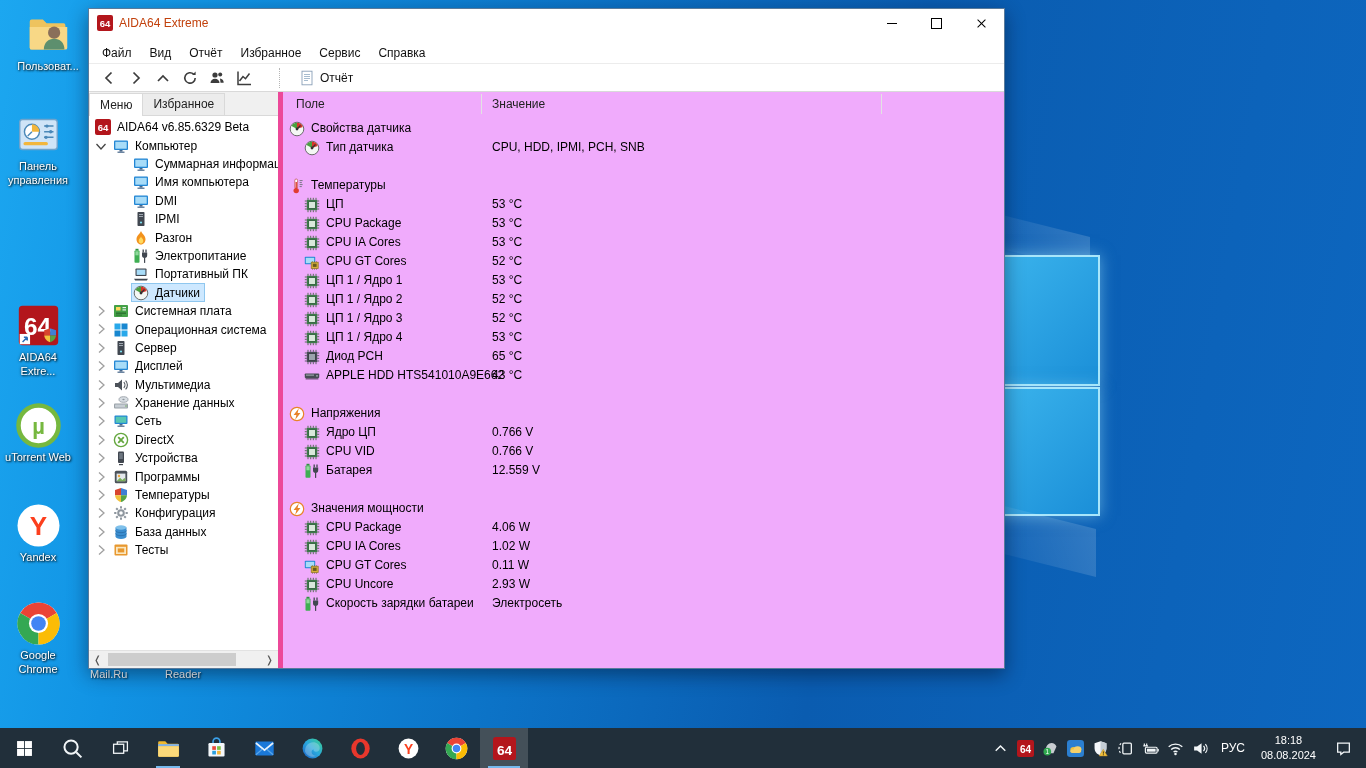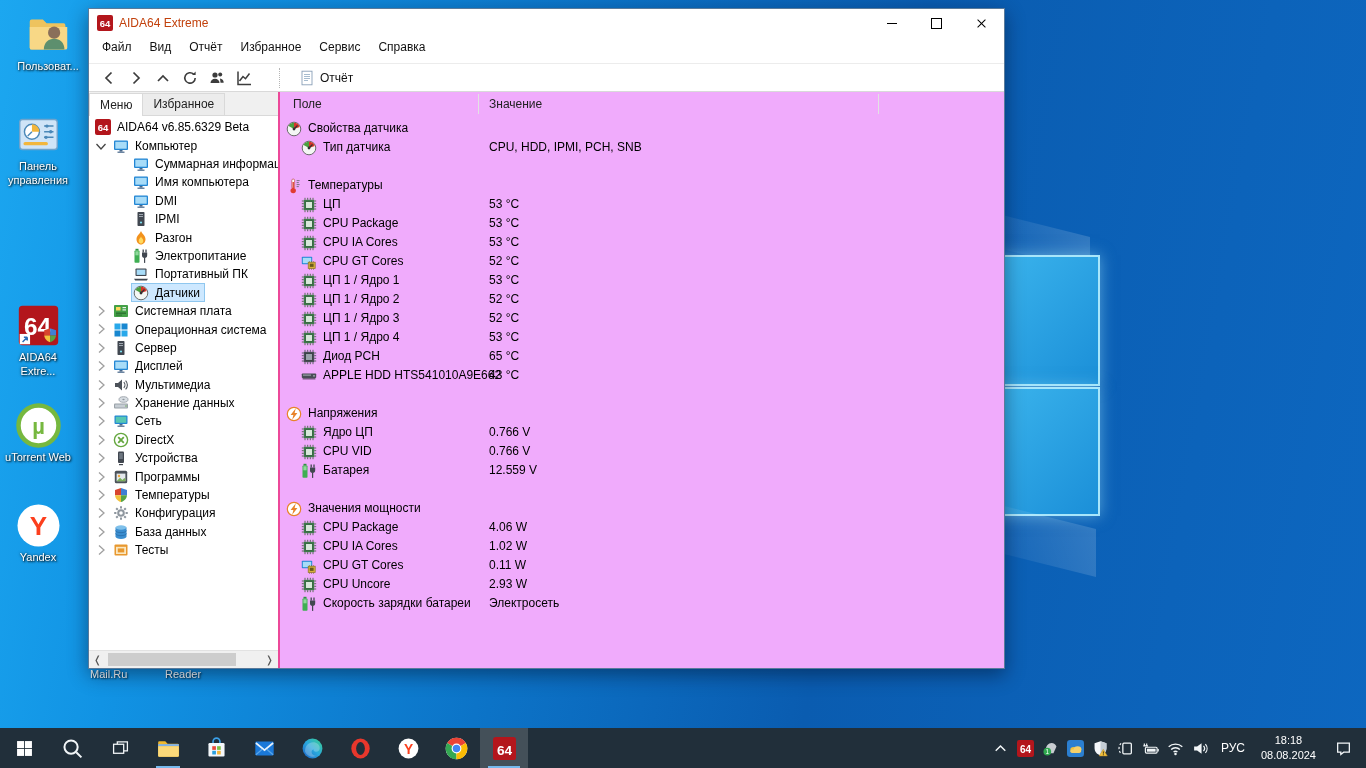--- a/index.html
+++ b/index.html
@@ -22,29 +22,29 @@
     border:1px solid #5a7a9a;box-shadow:0 6px 18px rgba(0,10,30,.45);display:flex;flex-direction:column}
   .titlebar{height:28px;display:flex;align-items:center;flex:0 0 28px}
   .titlebar .appico{width:16px;height:16px;margin:0 6px 0 8px}
   .titlebar .ttl{font-size:12px;color:#c2410c;flex:1}
   .wbtn{width:45px;height:28px;display:flex;align-items:center;justify-content:center;position:relative}
   .glyph-min{width:10px;height:1px;background:#000}
   .glyph-max{width:9px;height:9px;border:1px solid #000}
   .glyph-close{width:11px;height:11px;position:relative}
   .glyph-close::before,.glyph-close::after{content:"";position:absolute;left:5px;top:0;width:1px;height:11px;background:#000}
   .glyph-close::before{transform:rotate(45deg)}.glyph-close::after{transform:rotate(-45deg)}
-  .menubar{height:26px;flex:0 0 26px;display:flex;align-items:flex-start;padding-left:4px}
+  .menubar{height:26px;flex:0 0 26px;display:flex;align-items:flex-end;padding-left:4px}
   .menu-item{font-size:12px;padding:3px 9px;color:#111}
   .toolbar{height:27px;flex:0 0 27px;display:flex;align-items:center;border-top:1px solid #ececec;border-bottom:1px solid #d9d9d9;padding-left:6px}
   .tbtn{width:27px;height:24px;display:flex;align-items:center;justify-content:center}
   .tsep{width:1px;height:20px;margin:0 10px 0 22px;border-left:1px dotted #b5b5b5}
   .tbtn-report{display:flex;align-items:center;gap:5px;padding:0 8px;height:24px;font-size:12px;color:#111}
   .wbody{flex:1;display:flex;min-height:0}
   
-  .sidebar{width:189px;flex:0 0 189px;border-right:2px solid #ec4899;display:flex;flex-direction:column;min-height:0}
+  .sidebar{width:189px;flex:0 0 189px;border-right:5px solid #ec4899;display:flex;flex-direction:column;min-height:0}
   .tabs{height:23px;flex:0 0 23px;background:#f0f0f0;display:flex;align-items:flex-end;border-bottom:1px solid #d9d9d9}
   .tab{font-size:12px;padding:3px 10px 4px;border:1px solid #d9d9d9;border-bottom:none;margin-left:-1px;background:#ececec;color:#222}
   .tab.active{background:#fff;margin-left:0;position:relative;top:1px;padding-top:4px}
   .tree{flex:1;overflow:hidden;padding-top:2px;background:#fff}
   .trow{display:flex;align-items:center;height:18.4px;padding-left:4px;white-space:nowrap;font-size:12px;color:#000}
   .trow .chev{width:16px;height:16px;flex:0 0 16px;margin-right:2px}
   .trow.l1{padding-left:42px}
   .ic{width:16px;height:16px;display:inline-block;flex:0 0 16px}
   .ic svg{width:100%;height:100%}
   .hl{display:flex;align-items:center;gap:6px;padding:0 4px 0 1px;border:1px solid transparent;height:17px}
@@ -142,20 +142,33 @@
   </div>
   <div class="dicon" style="left:2px;top:503px">
     <div class="img">
         <svg viewBox="0 0 45 45">
           <circle cx="22.5" cy="22.5" r="21" fill="#fff"></circle>
           <text x="22.5" y="32" text-anchor="middle" font-size="26" font-weight="bold" fill="#fc3f1d">Y</text>
         </svg>
       </div>
     <div class="cap">Yandex</div>
   </div>
+  <div class="dicon" style="left:2px;top:601px">
+    <div class="img">
+        <svg viewBox="0 0 32 32">
+          <circle cx="16" cy="16" r="15" fill="#fff"></circle>
+          <path d="M3 8.5A15 15 0 0 1 29 8.5L16 16Z" fill="#ea4335"></path>
+          <path d="M3 8.5A15 15 0 0 0 16 31L16 16Z" fill="#34a853"></path>
+          <path d="M16 31A15 15 0 0 0 29 8.5L16 16Z" fill="#fbbc05"></path>
+          <circle cx="16" cy="16" r="6.8" fill="#fff"></circle>
+          <circle cx="16" cy="16" r="5.2" fill="#4285f4"></circle>
+        </svg>
+      </div>
+    <div class="cap">Google Chrome</div>
+  </div>
   <span class="floatcap" style="left:90px;top:668px">Mail.Ru</span>
   <span class="floatcap" style="left:165px;top:668px">Reader</span>
 
   <div class="win">
     <div class="titlebar">
       <span class="appico ic">
           <svg viewBox="0 0 16 16">
             <rect width="16" height="16" rx="2" fill="#b3161c"></rect>
             <text x="8" y="12.3" font-size="9.5" font-weight="bold" fill="#fff" text-anchor="middle">64</text>
           </svg>

